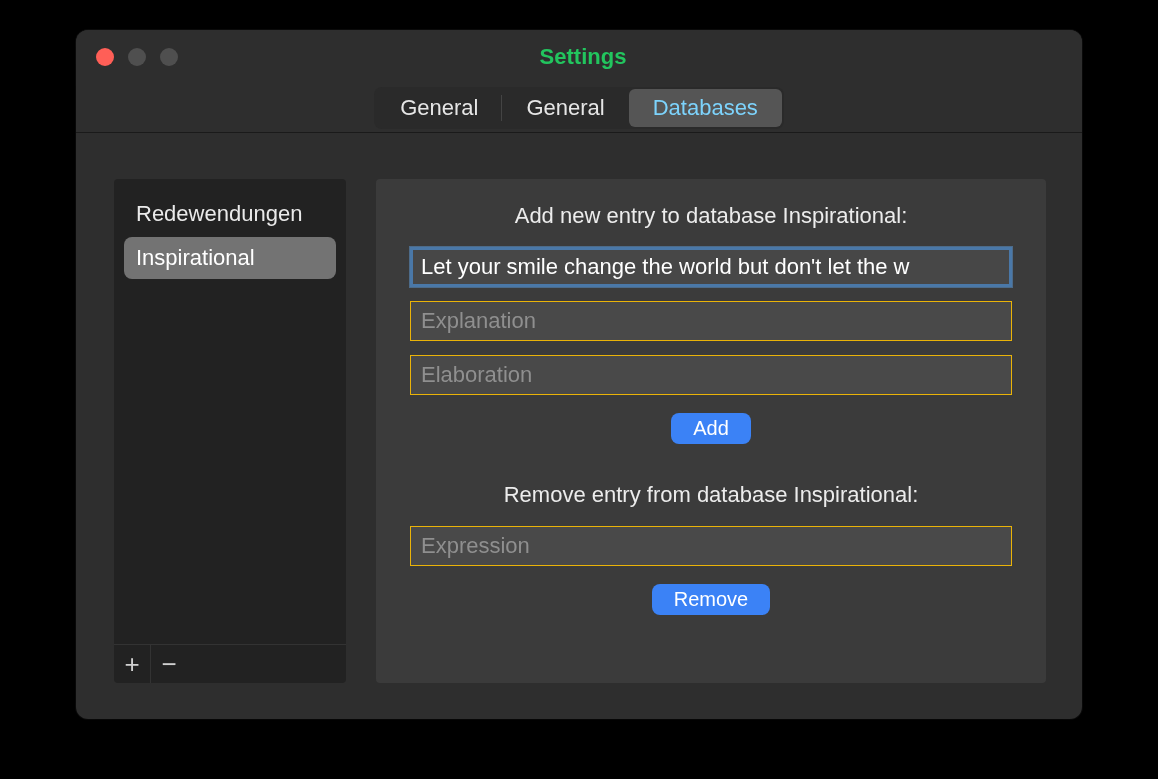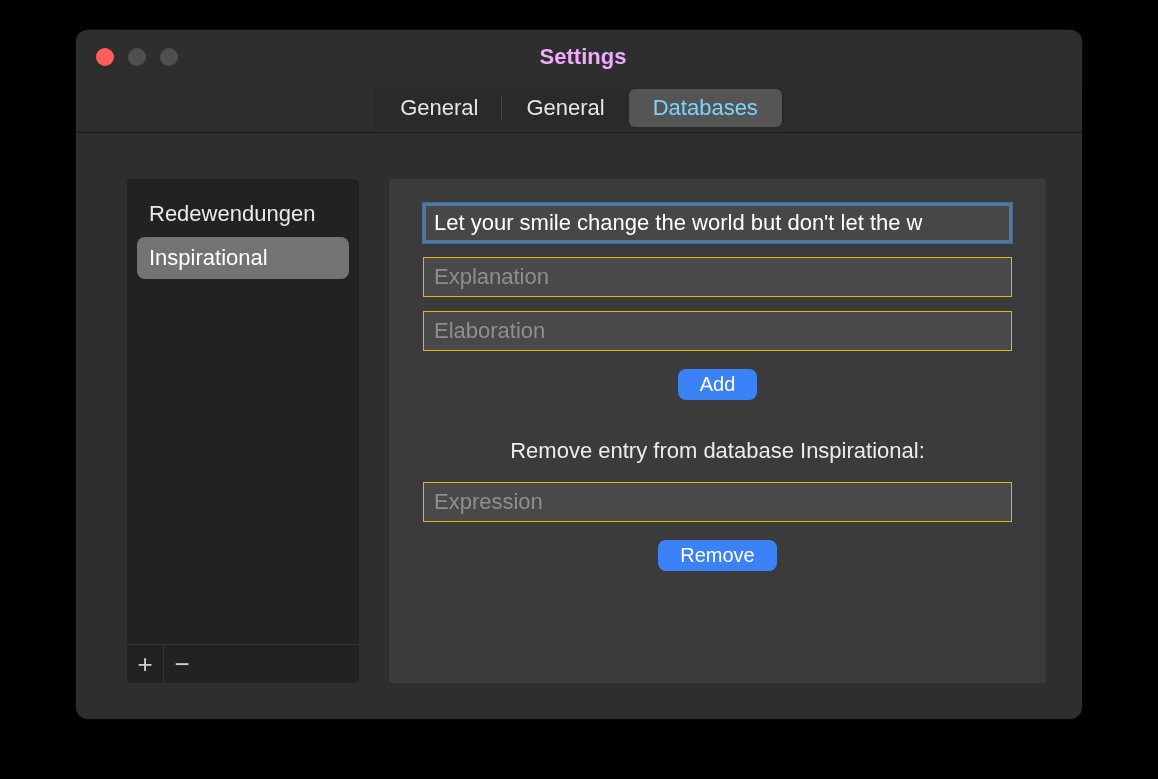--- a/index.html
+++ b/index.html
@@ -45,21 +45,21 @@
   }
   .tl.red { background: #ff5f57; }
   .tl.grey { background: #4f4f4f; }
   .title {
     position: absolute;
     left: 8px;
     right: 0;
     text-align: center;
     font-size: 22px;
     font-weight: 600;
-    color: #f0abfc;
+    color: #22c55e;
     pointer-events: none;
   }
   
   .tabbar {
     display: flex;
     justify-content: center;
     align-items: center;
     height: 48px;
     border-bottom: 1px solid #1a1a1a;
     background: #2e2e2e;
@@ -90,21 +90,21 @@
   .tab.active {
     background: #555555;
     color: #7dd3fc;
   }
   .tab.active::before { display: none; }
 
   
   .content {
     flex: 1;
     display: flex;
-    padding: 46px 36px 36px 51px;
+    padding: 46px 36px 36px 38px;
     gap: 30px;
   }
   
   .sidebar {
     width: 232px;
     background: #222;
     border-radius: 4px;
     display: flex;
     flex-direction: column;
     position: relative;
@@ -242,20 +242,21 @@
           <span>+</span>
         </div>
         <div class="sb-btn">
           <span>−</span>
         </div>
       </div>
     </div>
 
     <div class="panel">
 
+      <h3>Add new entry to database Inspirational:</h3>
 
       <input class="field focused field-sel" type="text" value="Let your smile change the world but don't let the w" style="">
 
       <input class="field" type="text" placeholder="Explanation" style="">
 
       <input class="field" type="text" placeholder="Elaboration" style="">
 
       <div class="btn-row">
         <button class="btn">Add</button>
       </div>

